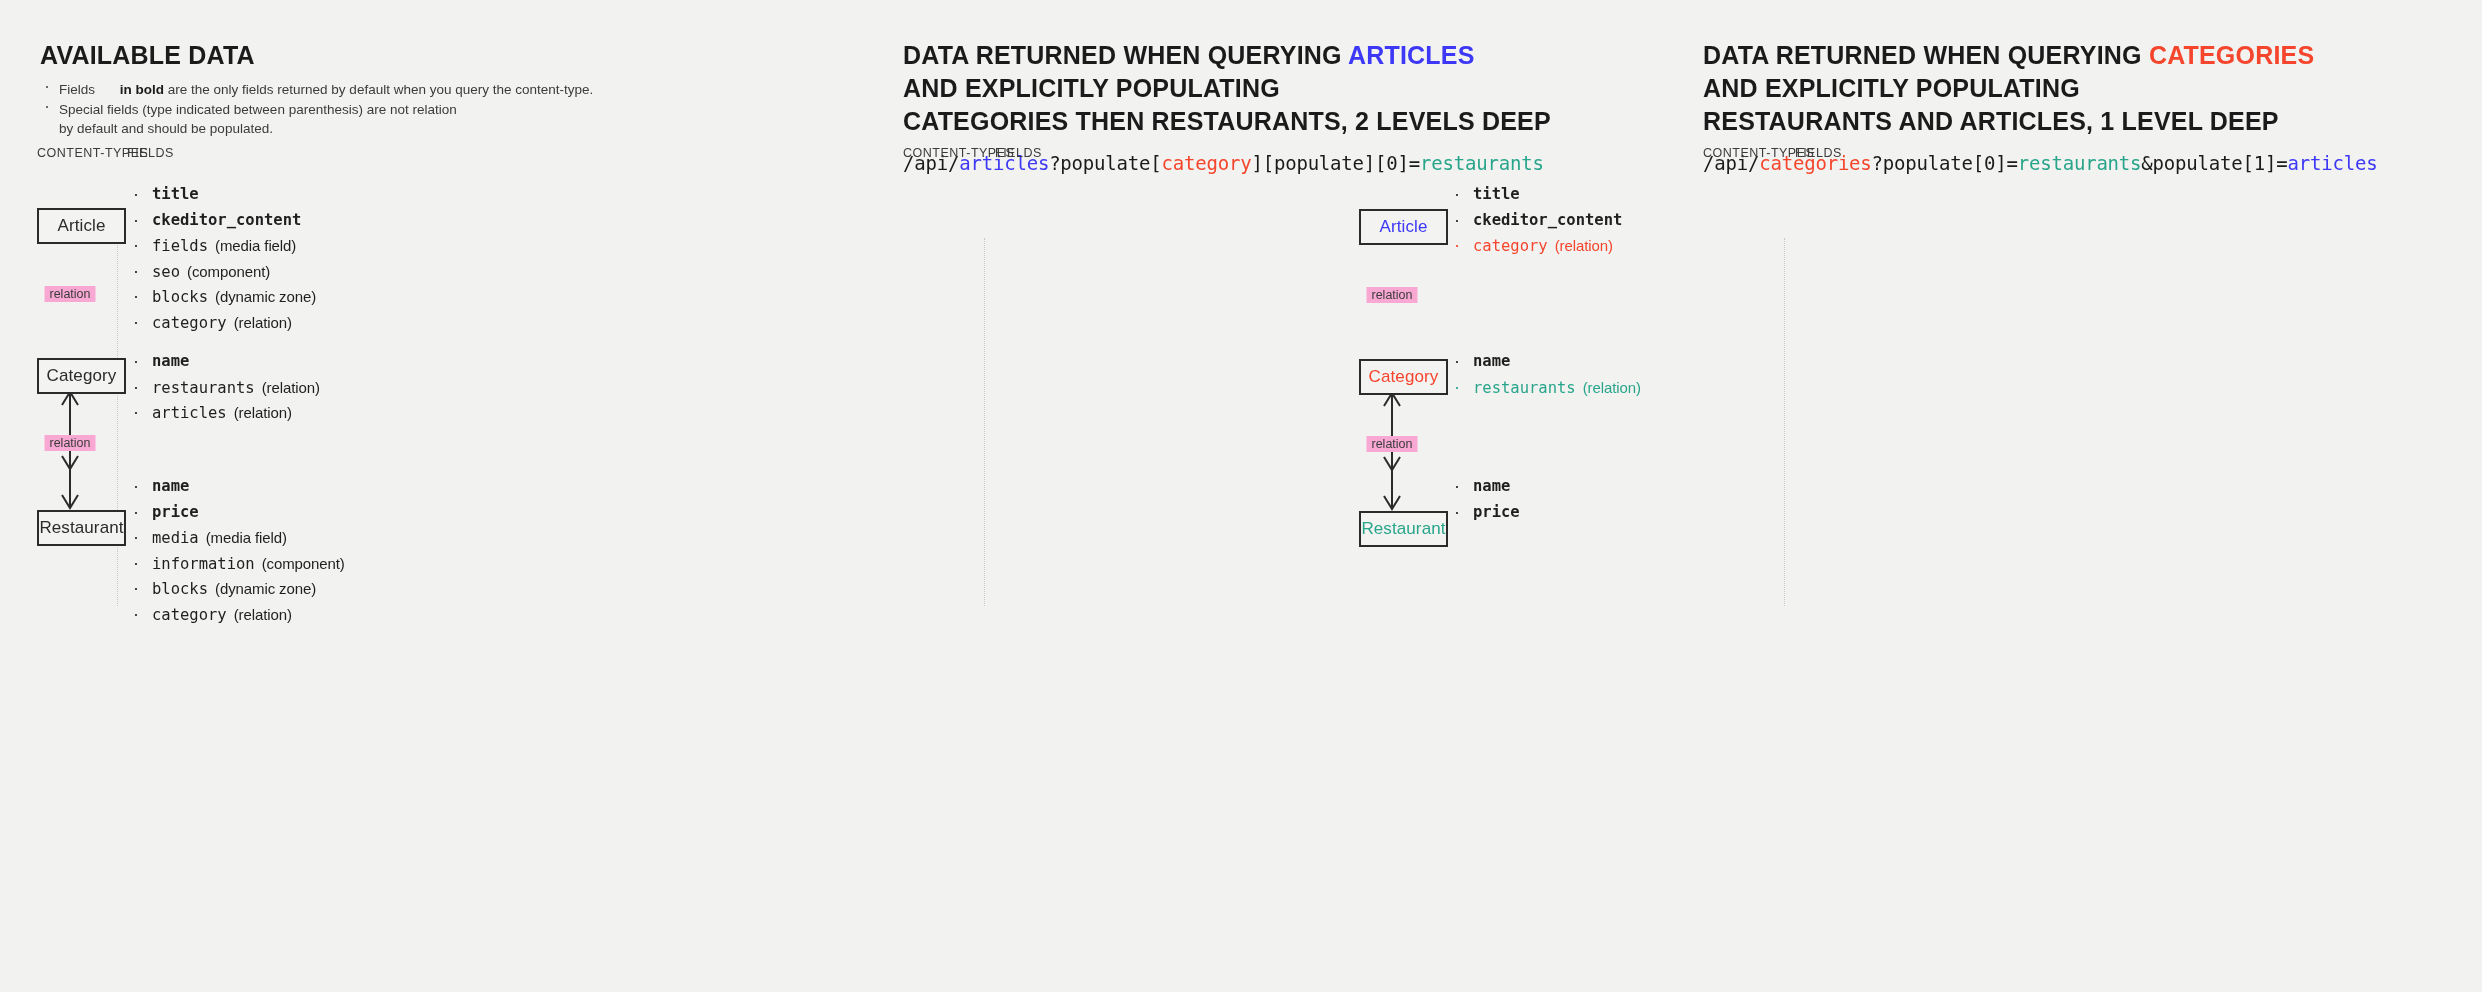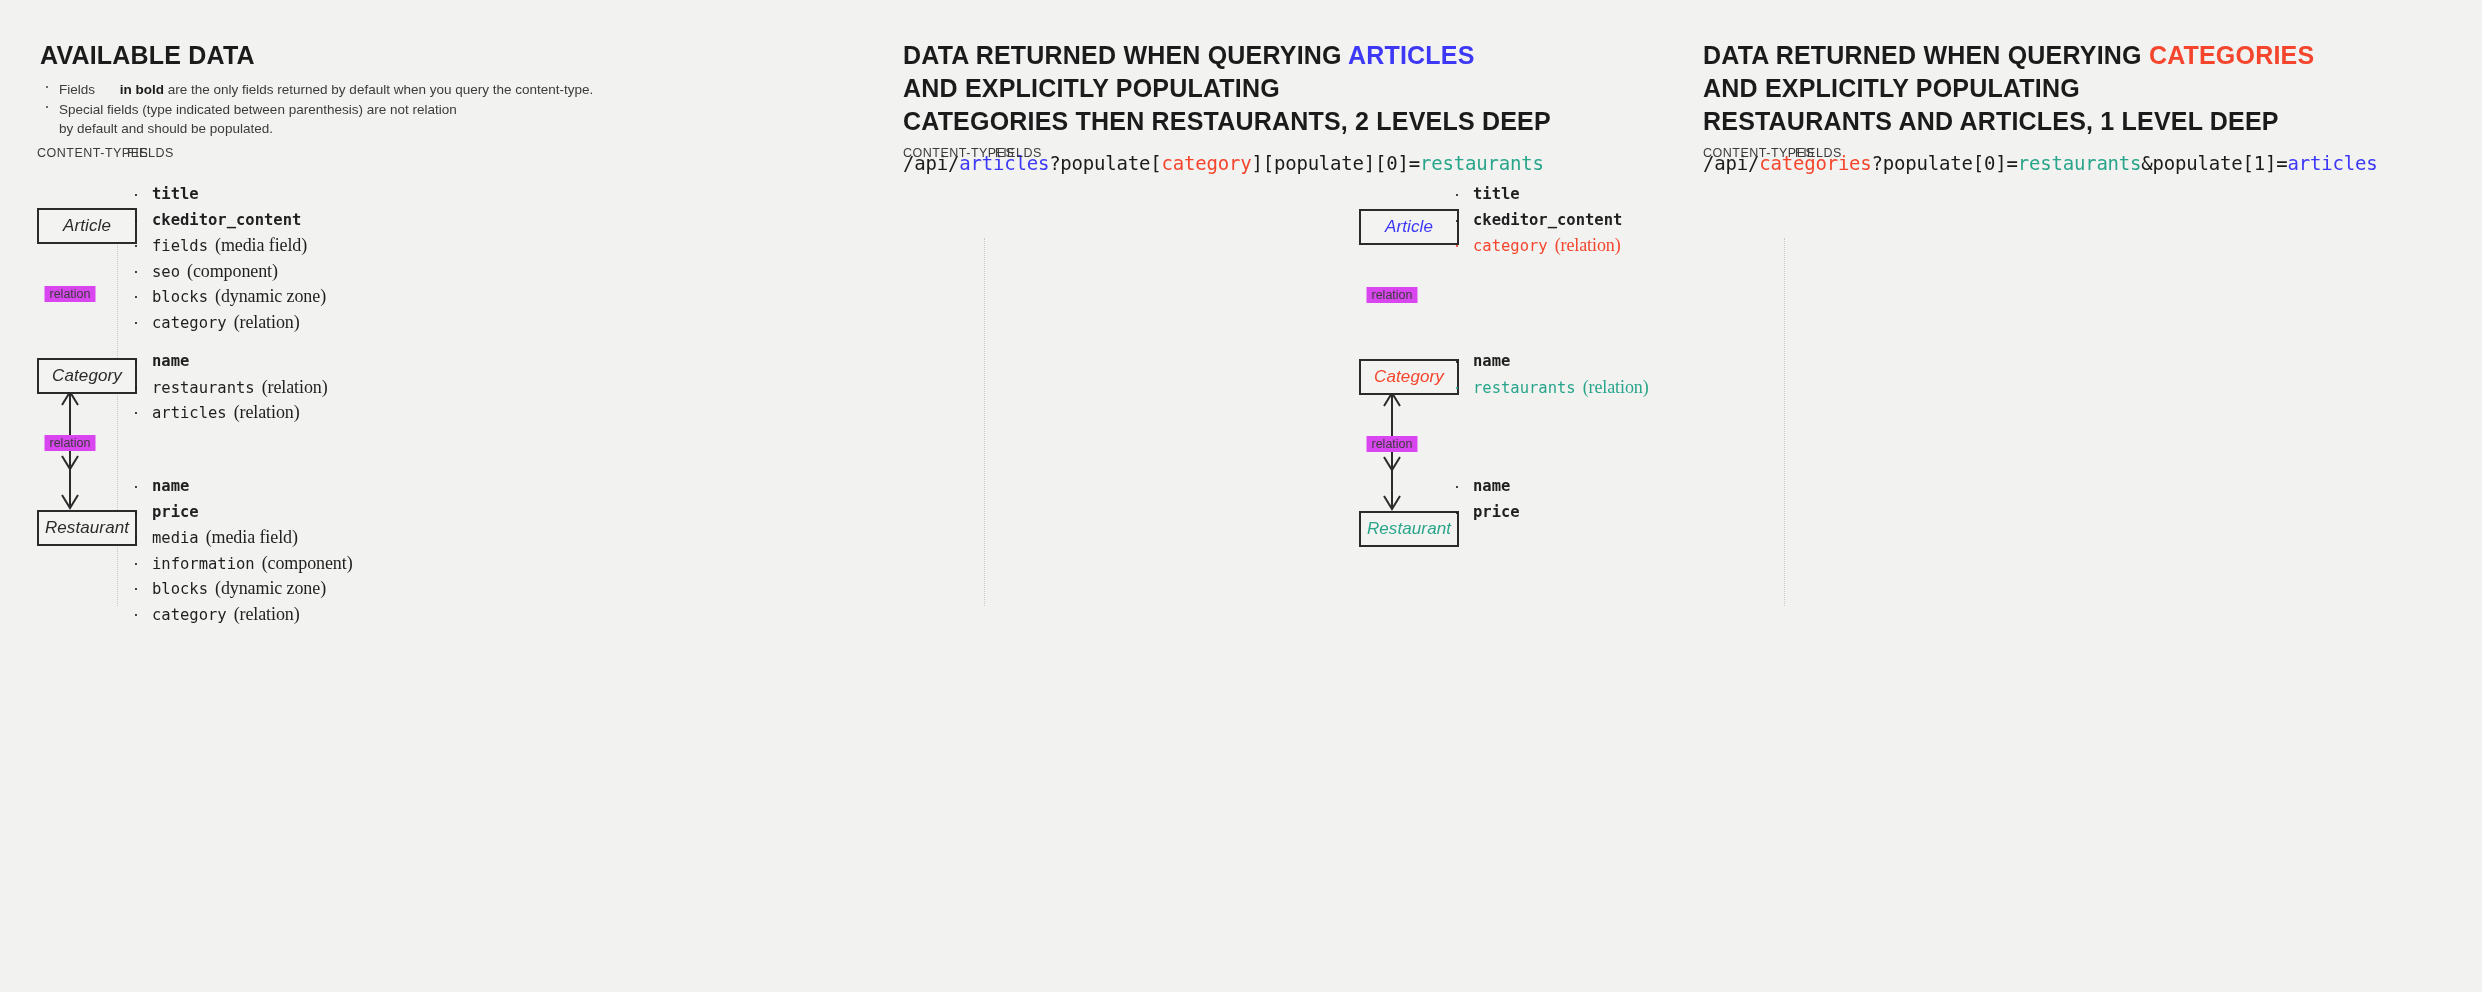--- a/index.html
+++ b/index.html
@@ -101,43 +101,42 @@
     position: absolute;
     top: 240px;
     width: 0px;
     height: 367px;
     border-left: 1.5px dotted #c9c9c7;
   }
 
   
   .entity-box {
     position: absolute;
-    width: 100px;
+    width: 89px;
     height: 36px;
     border: 2.5px solid #2b2b2b;
     background: #f3f3f2;
     box-sizing: border-box;
     display: flex;
     align-items: center;
     justify-content: center;
     font-size: 17px;
     color: #2b2b2b;
     letter-spacing: 0.1px;
-    font-style: italic;
   }
   .entity-box.c-blue { color: #3c38f5; }
   .entity-box.c-red  { color: #f5452c; }
   .entity-box.c-teal { color: #28a58a; }
   
   .arrow-svg { position: absolute; }
   .relation-label {
     position: absolute;
     font-size: 12.5px;
     color: #3b3b3b;
-    background: #d946ef;
+    background: #f9a8d4;
     padding: 1px 5px;
     white-space: nowrap;
     transform: translateX(-50%);
   }
 
   
   .field-list {
     position: absolute;
     margin: 0;
     padding: 0;
@@ -158,22 +157,22 @@
     position: absolute;
     left: 3px;
     top: 0;
     font-family: "Liberation Sans", sans-serif;
     font-size: 18px;
     line-height: 24px;
     color: inherit;
   }
   .field-list li.bold .fname { font-weight: bold; }
   .field-list .ftype {
-    font-family: Liberation Serif, serif;
-    font-size: 18px;
+    font-family: Liberation Sans, sans-serif;
+    font-size: 15px;
     padding-left: 7px;
     letter-spacing: -0.1px;
   }
   .field-list li.c-red  { color: #f5452c; }
   .field-list li.c-teal { color: #28a58a; }
 </style>
 </head>
 <body>
 
 <div class="page">

